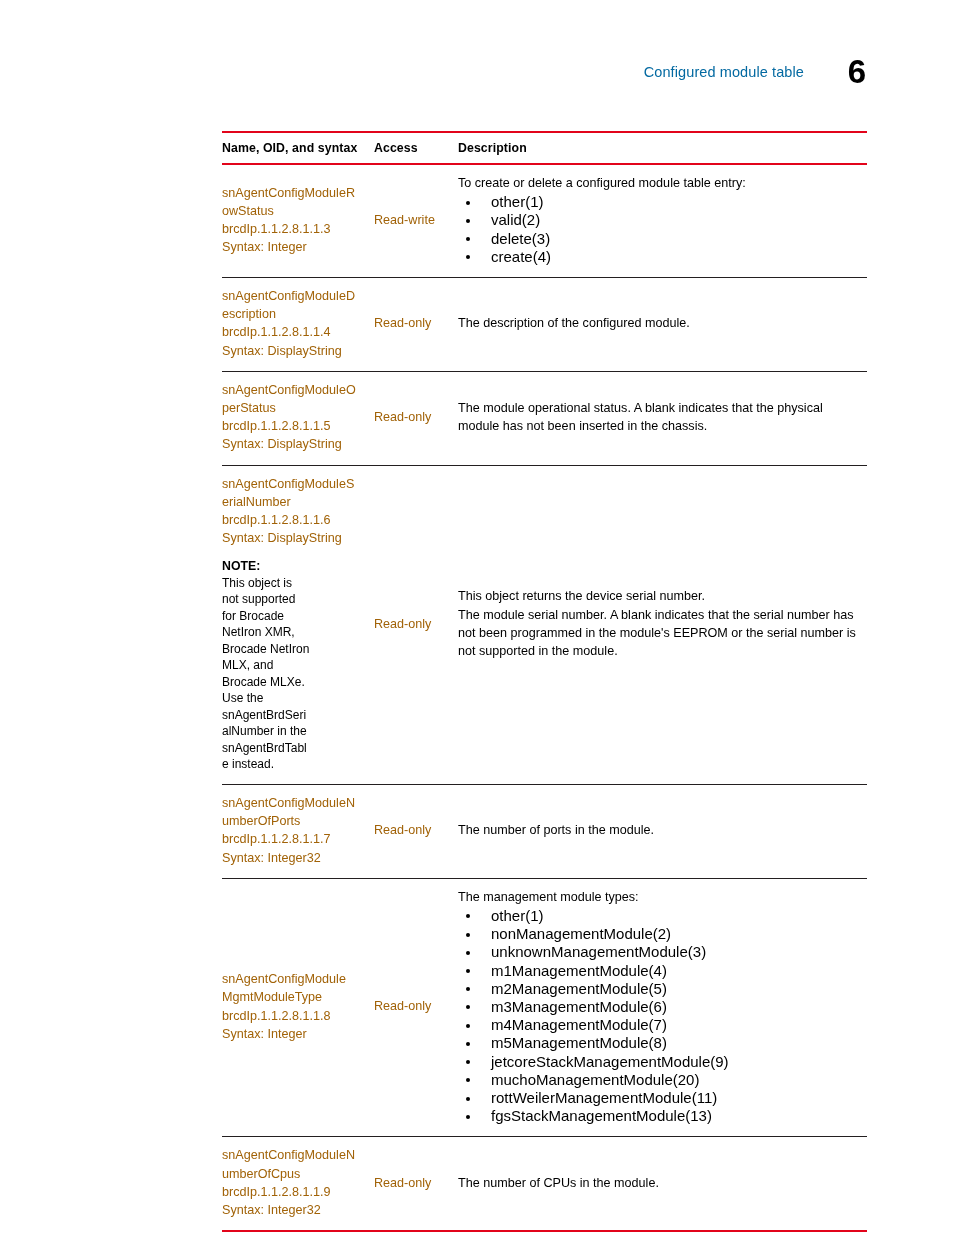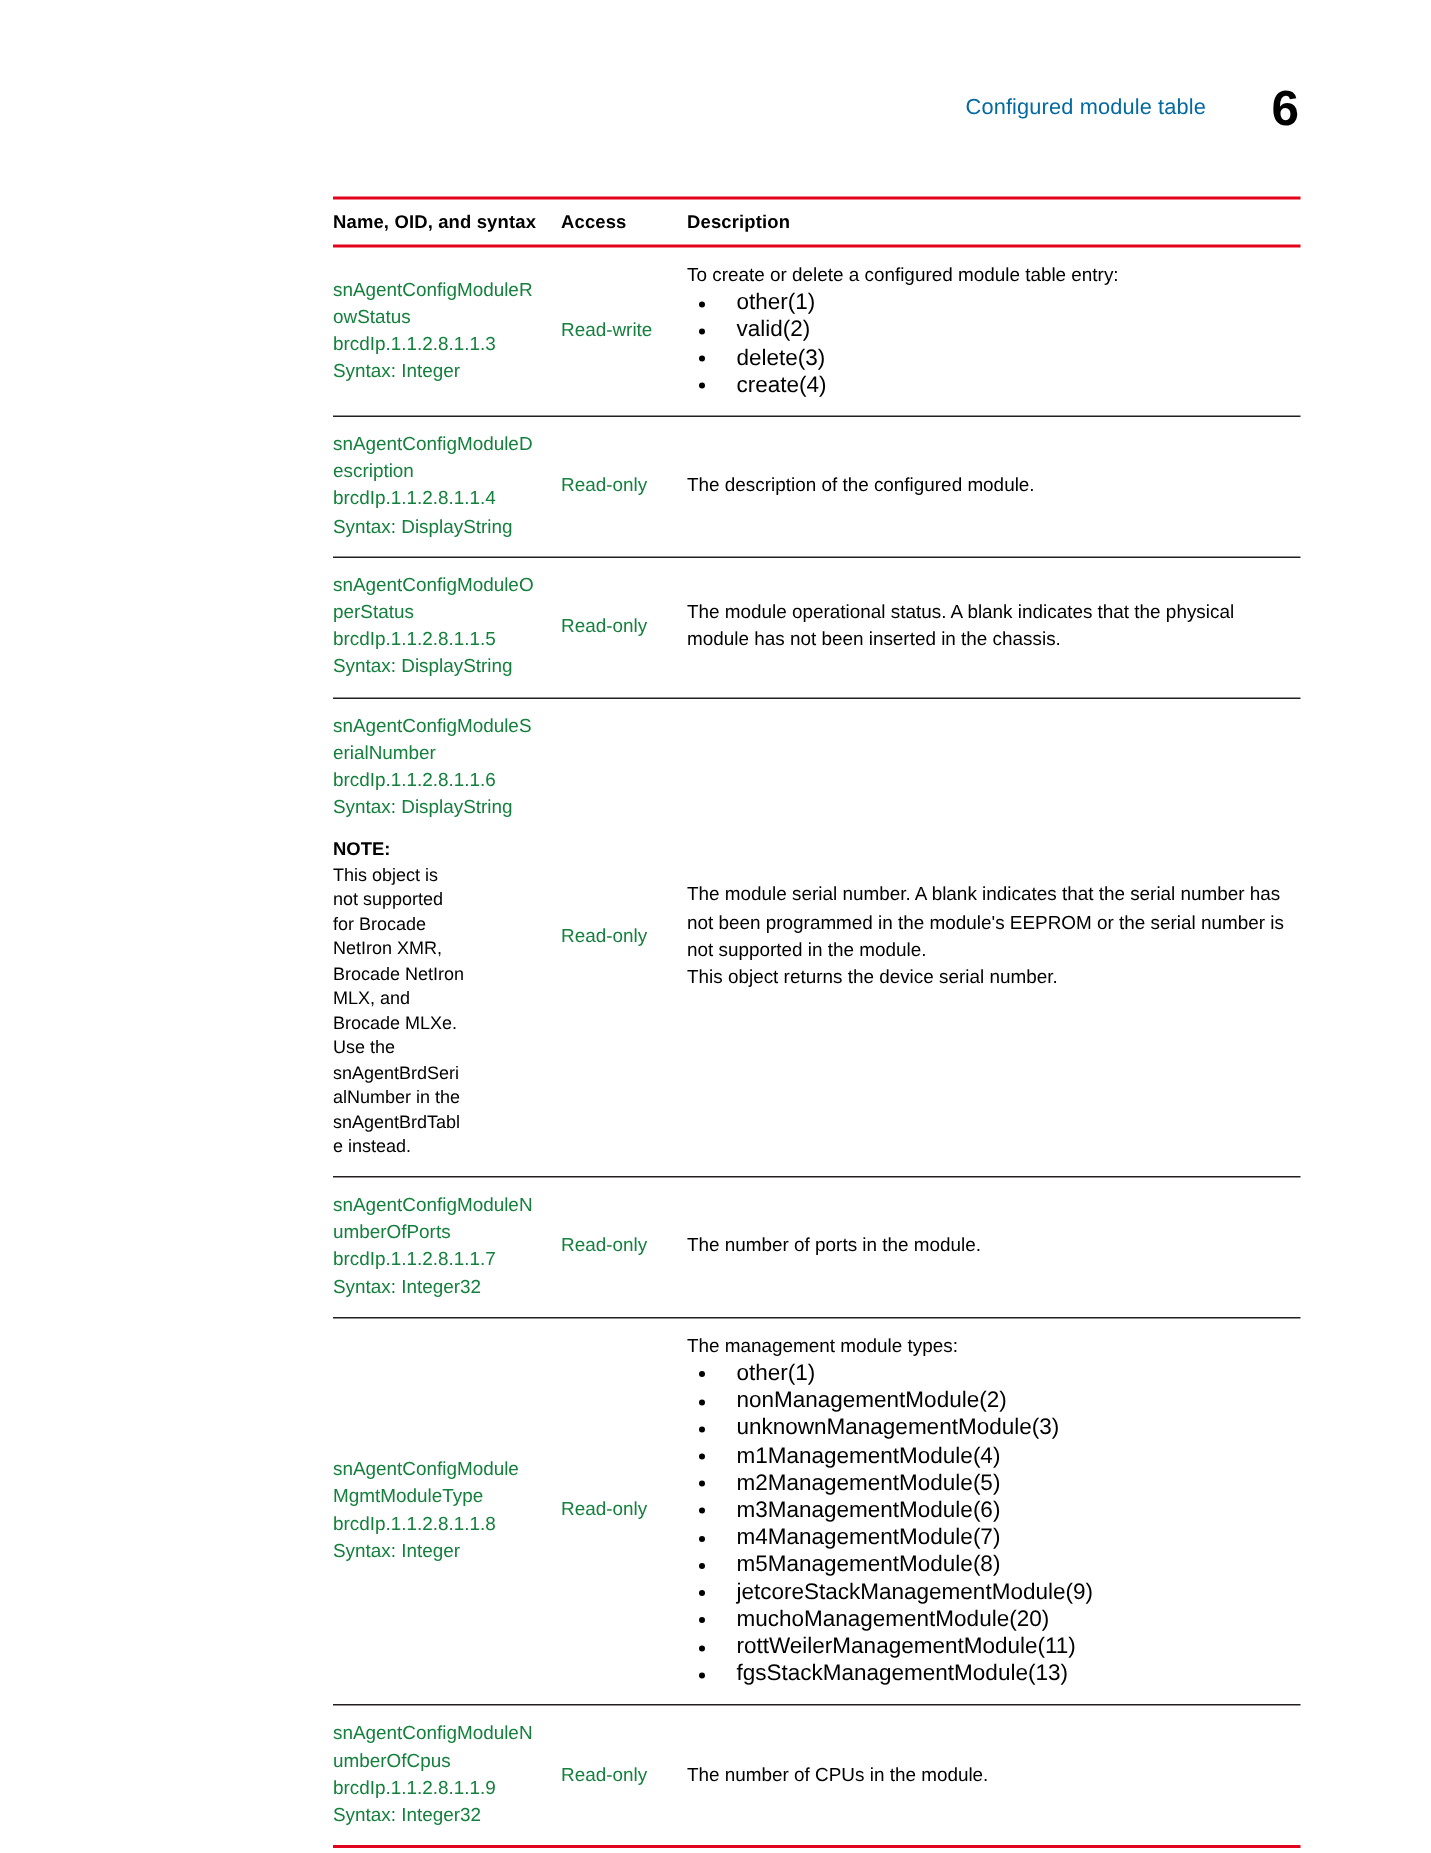--- a/index.html
+++ b/index.html
@@ -88,21 +88,21 @@
   .header-row .col-desc {
     font-size: 12.3px;
     font-weight: bold;
     letter-spacing: 0.1px;
     line-height: 15px;
   }
 
   .cell-text {
     font-size: 12.6px;
     line-height: 18.2px;
-    color: #15803d;
+    color: #a16207;
   }
   .cell-text .line { display: block; white-space: pre-wrap; }
 
   .desc-para {
     font-size: 12.6px;
     line-height: 18.2px;
     margin: 0;
   }
   .desc-para + .desc-para { margin-top: 0px; }
 
@@ -250,22 +250,22 @@
               <span class="line">alNumber in the</span>
               <span class="line">snAgentBrdTabl</span>
               <span class="line">e instead.</span>
             </div>
           </div>
         </div>
         <div class="col-access">
           <div class="cell-text">Read-only</div>
         </div>
         <div class="col-desc">
+          <p class="desc-para">This object returns the device serial number.</p>
           <p class="desc-para">The module serial number. A blank indicates that the serial number has not been programmed in the module's EEPROM or the serial number is not supported in the module.</p>
-          <p class="desc-para">This object returns the device serial number.</p>
         </div>
       </div>
       <div class="rule-thin"></div>
       <div class="trow body-row">
         <div class="col-name">
           <div class="cell-text">
             <span class="line">snAgentConfigModuleN</span>
             <span class="line">umberOfPorts</span>
             <span class="line">brcdIp.1.1.2.8.1.1.7</span>
             <span class="line">Syntax: Integer32</span>

